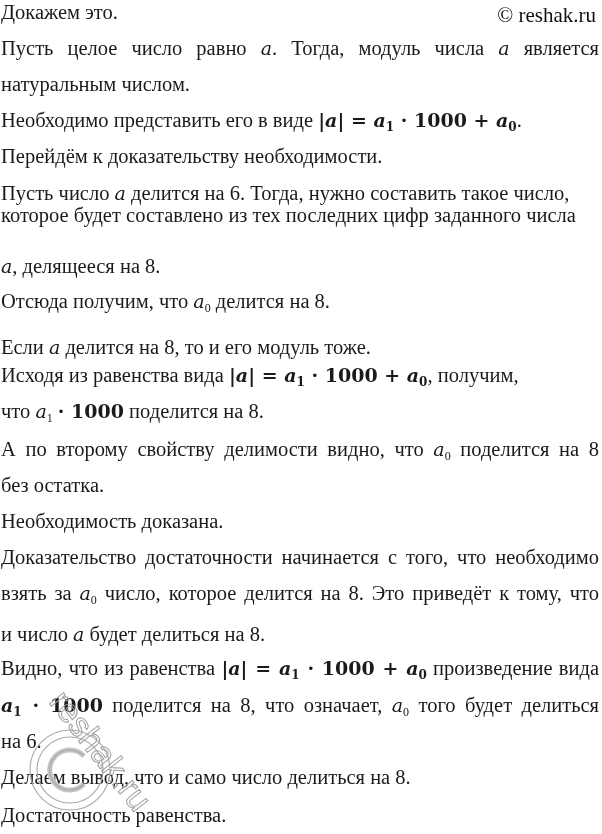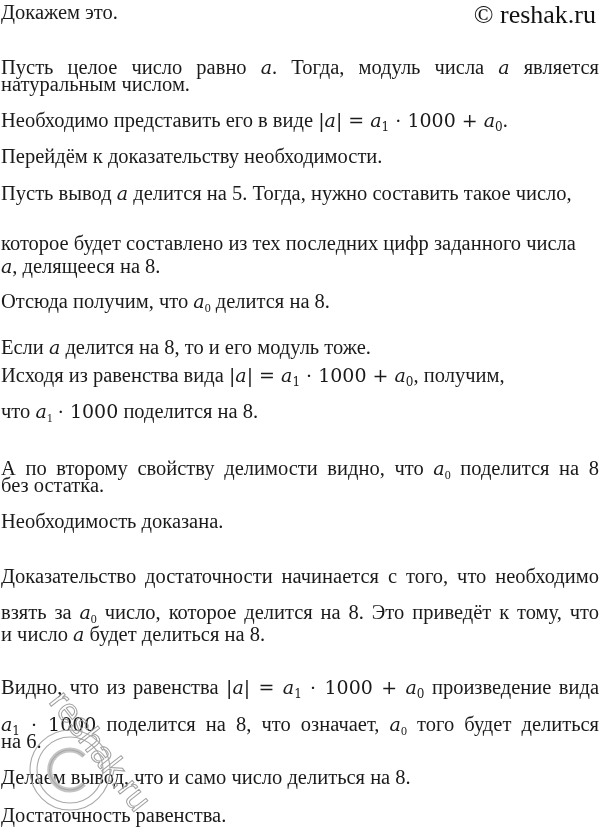--- a/index.html
+++ b/index.html
@@ -26,44 +26,44 @@
       position: absolute;
       left: 1px;
       width: 598px;
       height: 30px;
       line-height: 30px;
       white-space: nowrap;
     }
     .line.justify {
       text-align: justify;
       text-align-last: justify;
-      margin-top: 19px;
     }
     .math {
       font-style: italic;
       font-family: "DejaVu Serif", "Liberation Serif", serif;
       font-size: 19px;
     }
     .mathrm {
       font-family: "DejaVu Serif", "Liberation Serif", serif;
       font-size: 19px;
+      font-weight: bold;
     }
     sub {
       font-size: 12px;
       font-style: normal;
       vertical-align: -4px;
       line-height: 0;
     }
     .copyright {
       position: absolute;
       top: 0;
       right: 4px;
       height: 30px;
       line-height: 30px;
-      font-size: 26px;
+      font-size: 21px;
       color: #111;
       text-align: center;
     }
     .watermark {
       position: absolute;
       left: 10px;
       top: 670px;
       width: 160px;
       height: 150px;
       pointer-events: none;
@@ -94,26 +94,26 @@
   <div class="line" style="top:105px">
     <span>Необходимо представить его в виде</span>
     <span class="mathrm">|<span class="math">a</span>| = <span class="math">a</span><sub>1</sub> · <span>1000</span> + <span class="math">a</span><sub>0</sub></span><span>.</span>
   </div>
 
   <div class="line" style="top:141px">
     <span>Перейдём к доказательству необходимости.</span>
   </div>
 
   <div class="line" style="top:178px">
-    <span>Пусть вывод</span>
-    <span class="math">a</span>
-    <span>делится на 5. Тогда, нужно составить такое число,</span>
-  </div>
-
-  <div class="line" style="top:228px">
+    <span>Пусть число</span>
+    <span class="math">a</span>
+    <span>делится на 6. Тогда, нужно составить такое число,</span>
+  </div>
+
+  <div class="line" style="top:200px">
     <span>которое будет составлено из тех последних цифр заданного числа</span>
   </div>
 
   <div class="line" style="top:251px">
     <span class="math">a</span><span>, делящееся на 8.</span>
   </div>
 
   <div class="line" style="top:286px">
     <span>Отсюда получим, что</span>
     <span class="math">a</span><sub>0</sub>

